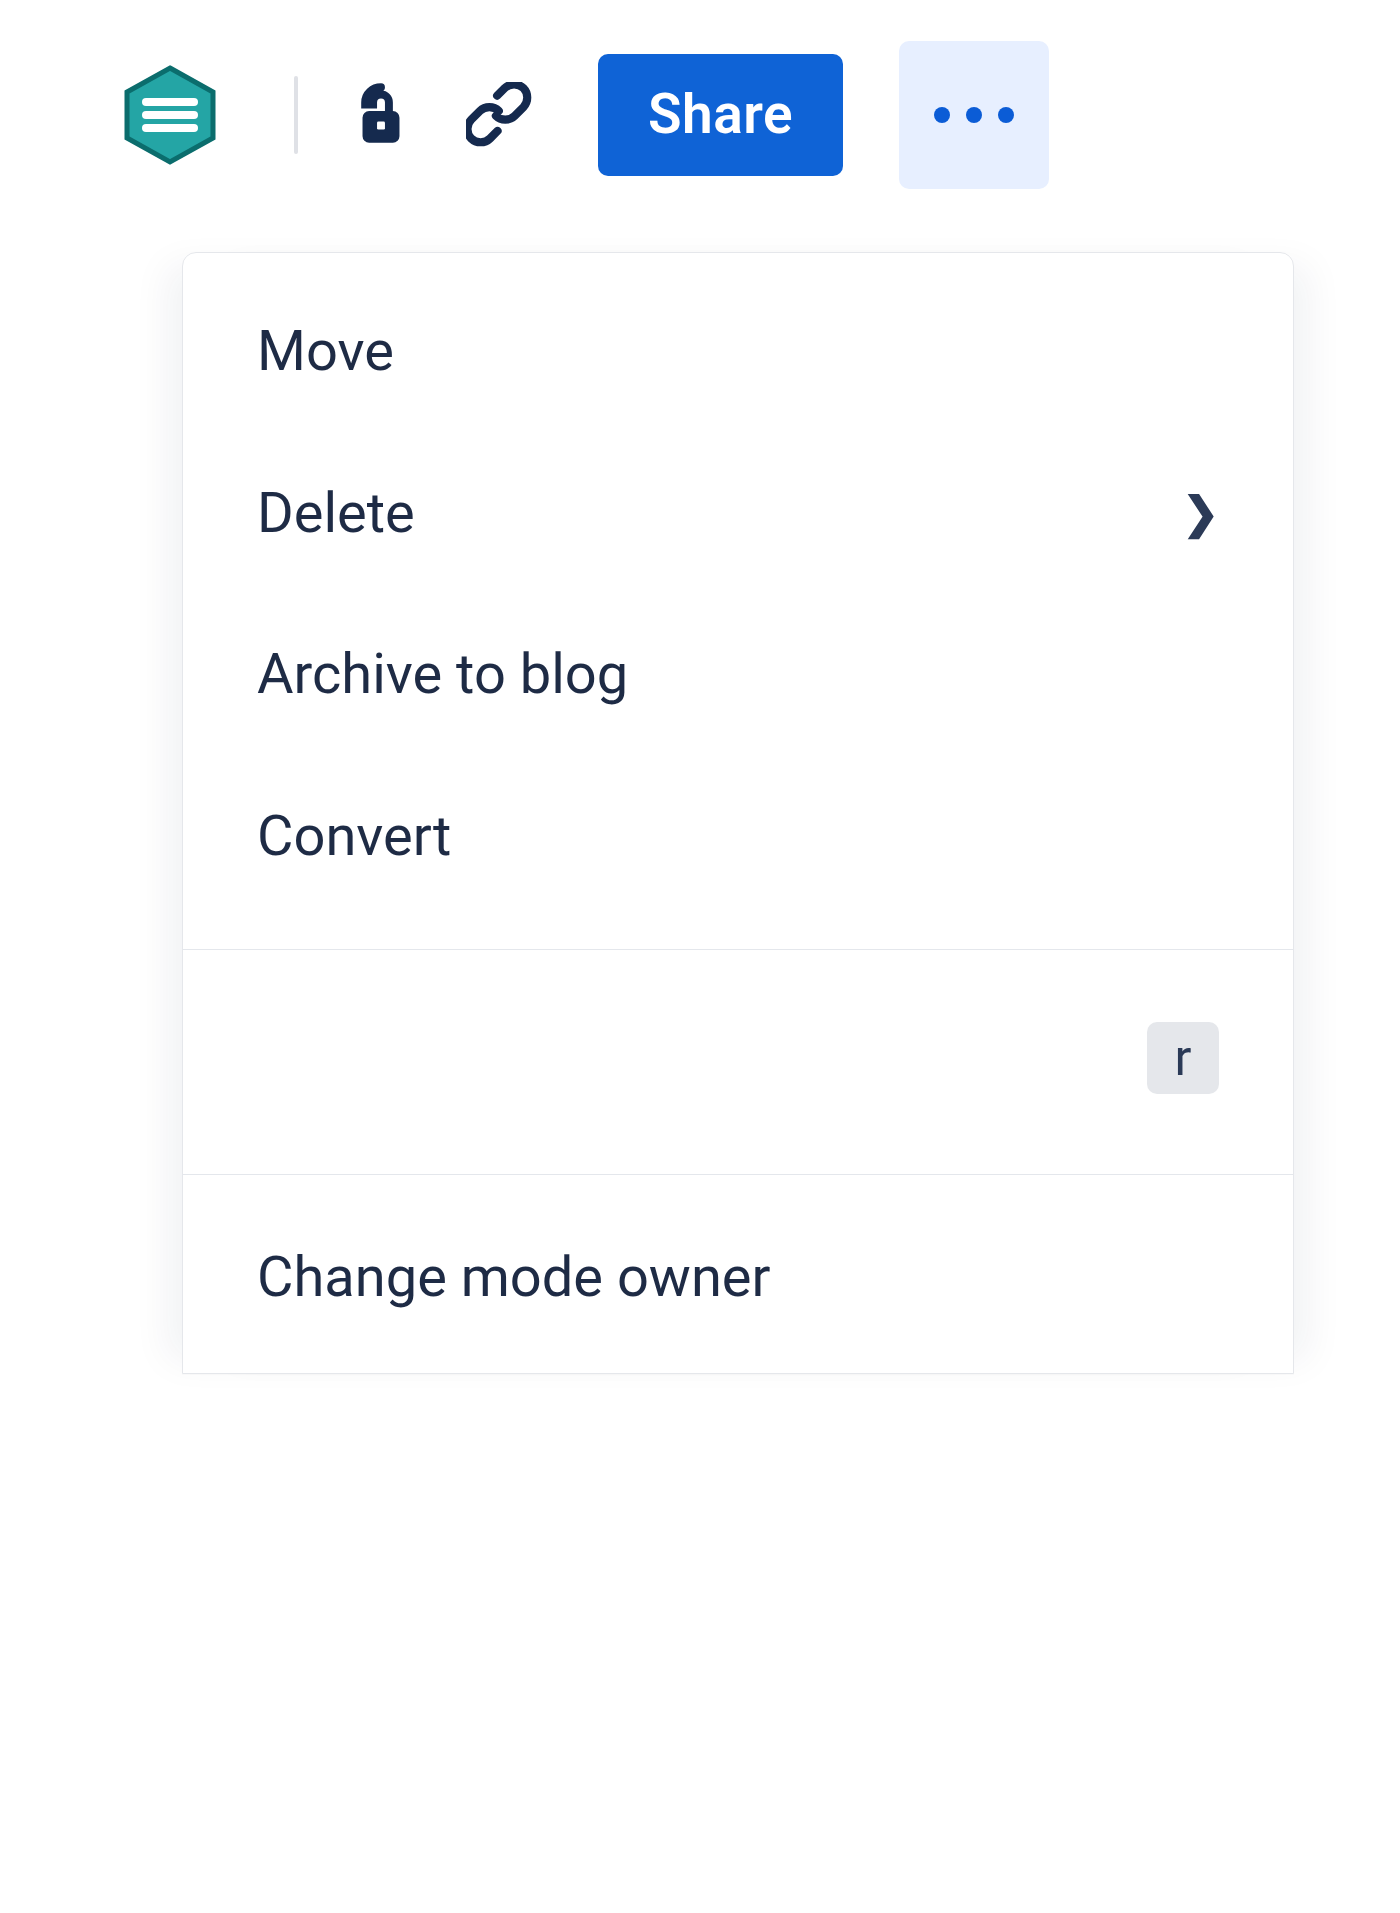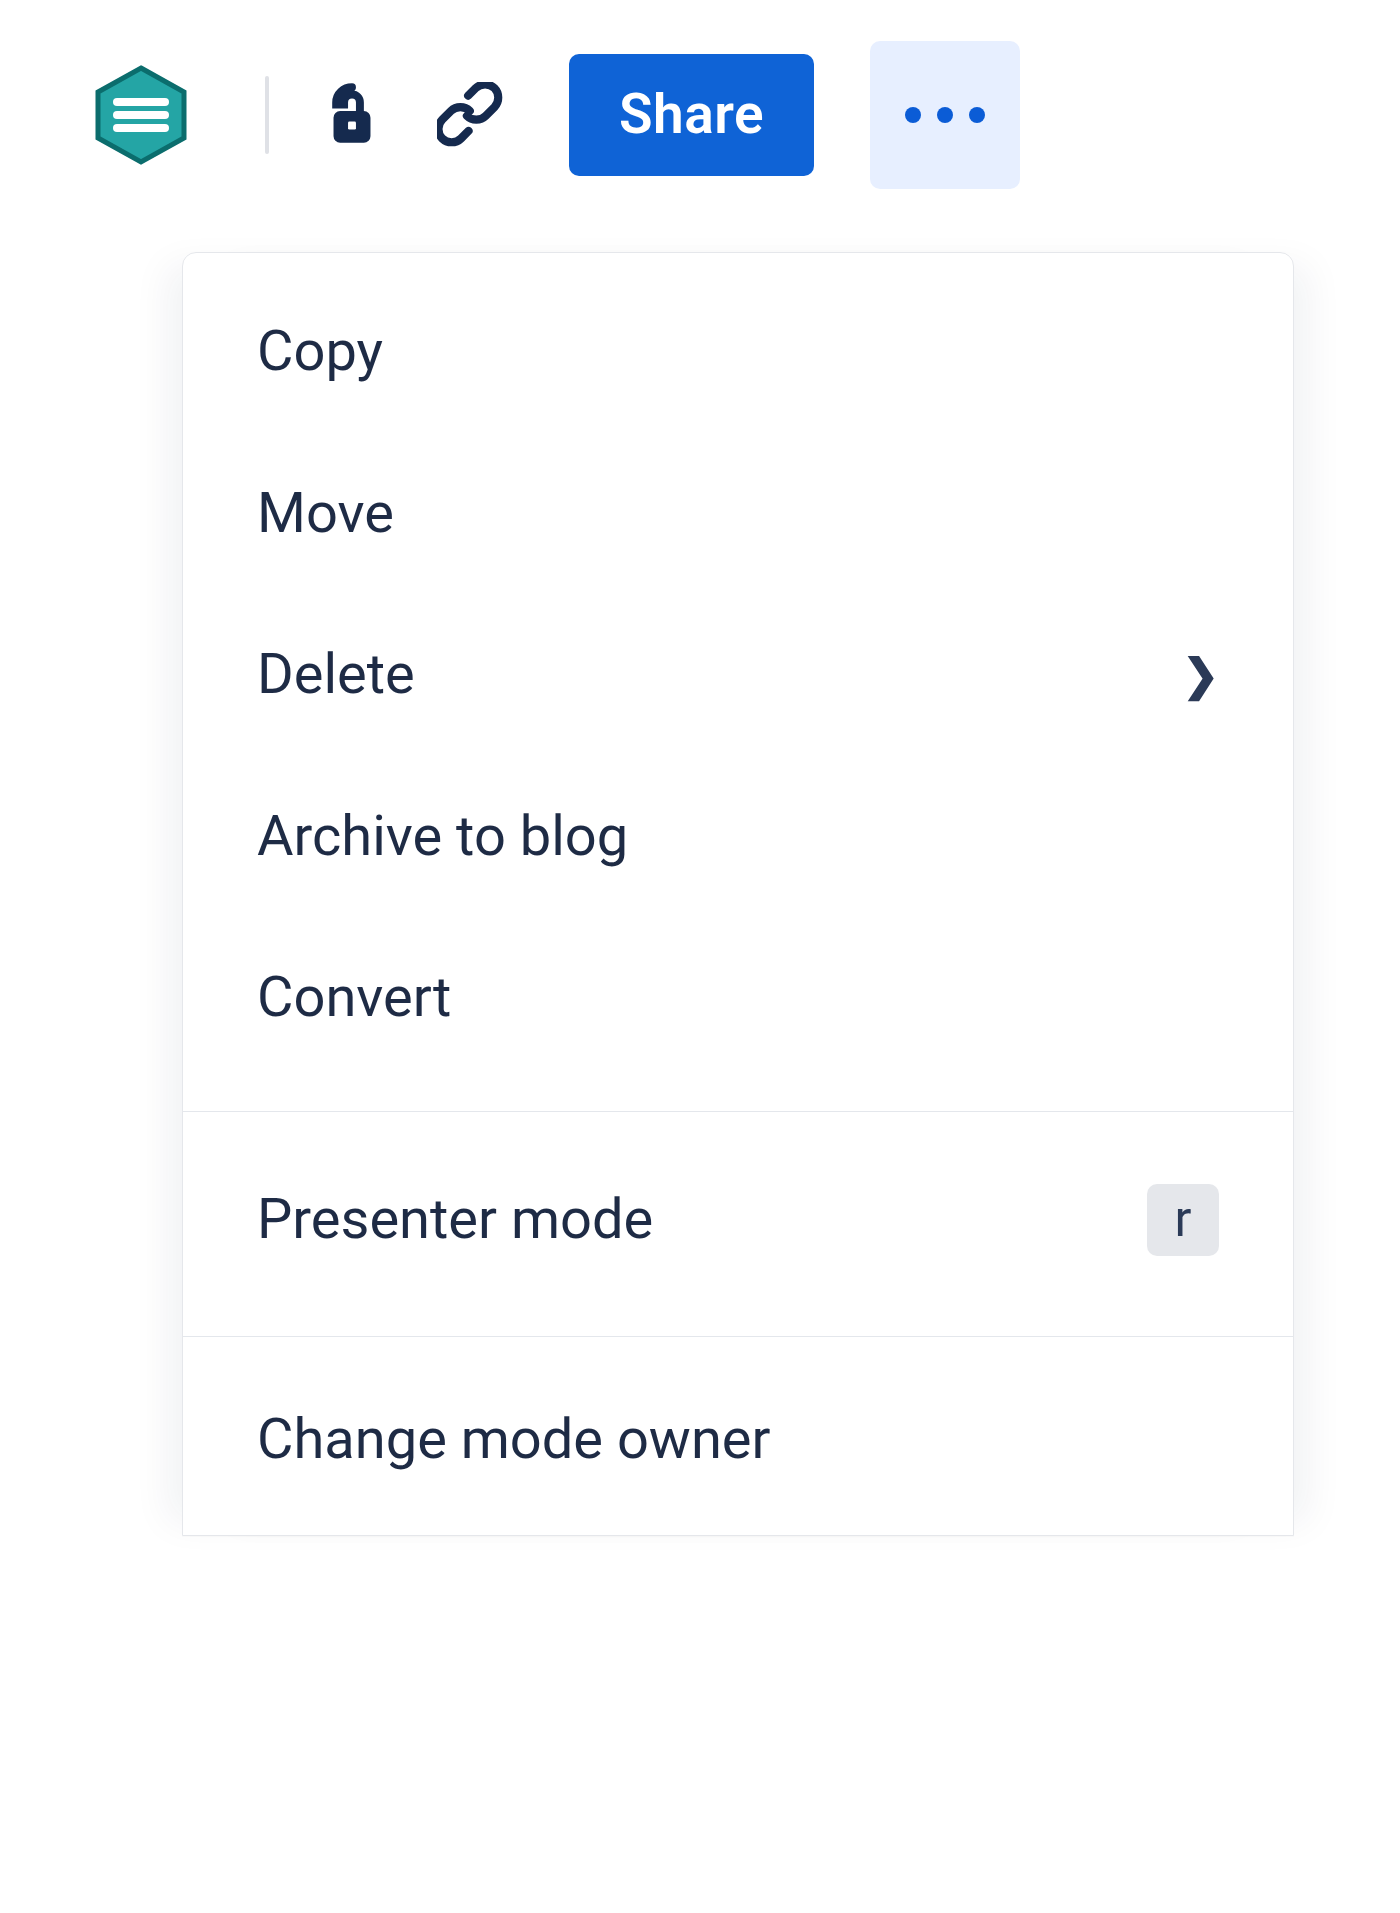--- a/index.html
+++ b/index.html
@@ -20,21 +20,21 @@
 
   
   .toolbar {
     position: absolute;
     top: 45px;
     left: 0;
     right: 0;
     display: flex;
     align-items: center;
     gap: 28px;
-    padding-left: 91px;
+    padding-left: 120px;
     height: 140px;
   }
   .logo-hex {
     width: 100px;
     height: 100px;
     display: flex;
     align-items: center;
     justify-content: center;
     filter: blur(0.5px);
   }
@@ -204,23 +204,20 @@
           <span></span>
           <span></span>
       </div>
     </div>
   </div>
 
   <div class="menu">
 
     <div class="menu-section">
 
-      <div class="menu-item">
-        <span class="label">Copy</span>
-      </div>
 
       <div class="menu-item">
         <span class="label">Move</span>
       </div>
 
       <div class="menu-item">
         <span class="label">Delete</span>
         <span class="chevron">❯</span>
       </div>
 
@@ -231,21 +228,20 @@
       <div class="menu-item">
         <span class="label">Convert</span>
       </div>
 
 
     </div>
 
     <div class="menu-sep"></div>
 
     <div class="menu-item">
-      <span class="label">Presenter mode</span>
       <span class="shortcut">r</span>
     </div>
 
     <div class="menu-sep"></div>
 
     <div class="menu-item" style="padding-bottom:64px;">
       <span class="label">Change mode owner</span>
     </div>
 
   </div>

